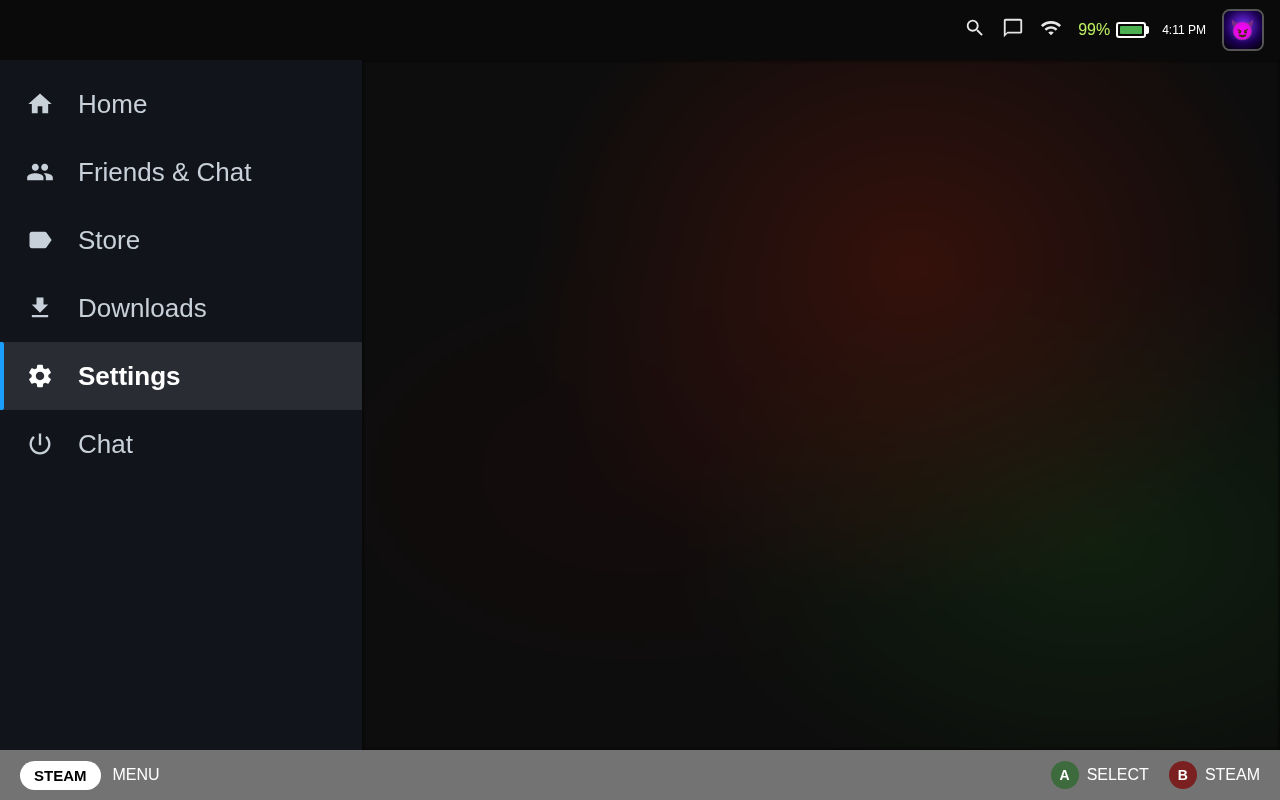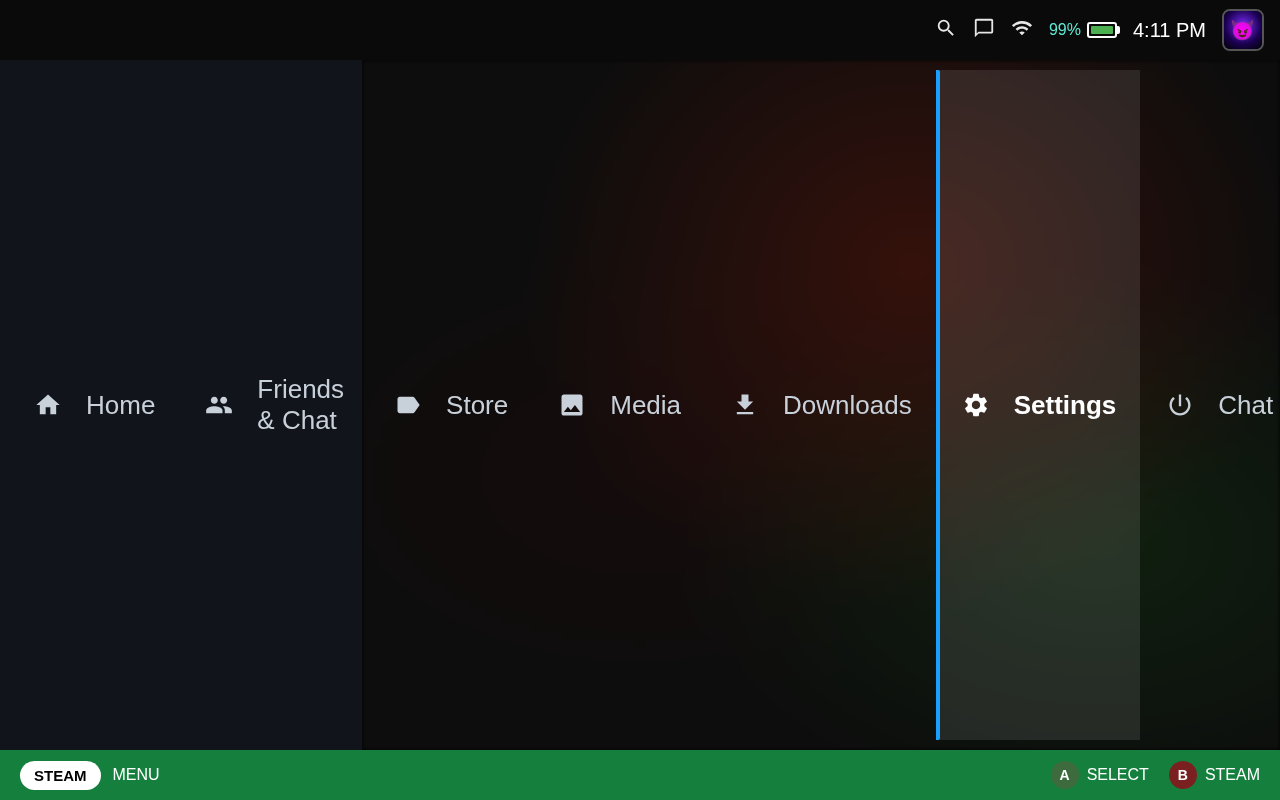--- a/index.html
+++ b/index.html
@@ -27,21 +27,21 @@
     }
     .topbar-icon {
       color: #fff;
       font-size: 20px;
       opacity: 0.9;
     }
     .battery-container {
       display: flex;
       align-items: center;
       gap: 6px;
-      color: #5eead4;
+      color: #bef264;
       font-size: 16px;
     }
     .battery-icon {
       display: inline-flex;
       align-items: center;
       position: relative;
     }
     .battery-body {
       width: 30px;
       height: 16px;
@@ -65,21 +65,21 @@
       position: absolute;
       left: 2px;
       top: 2px;
       bottom: 2px;
       width: calc(99% - 4px);
       background: #4caf50;
       border-radius: 1px;
     }
     .time-text {
       color: #fff;
-      font-size: 20px;
+      font-size: 12px;
       font-weight: 500;
     }
     .avatar-circle {
       width: 42px;
       height: 42px;
       border-radius: 8px;
       background: linear-gradient(135deg, #6a0dad, #1a1aff, #00bfff);
       display: flex;
       align-items: center;
       justify-content: center;
@@ -115,22 +115,22 @@
 
     
     #sidebar {
       position: absolute;
       top: 60px;
       left: 0;
       width: 362px;
       bottom: 50px;
       background: rgba(18, 22, 28, 0.97);
       display: flex;
-      flex-direction: row;
-      padding: 10px 8px;
+      flex-direction: column;
+      padding: 10px 0;
       z-index: 50;
     }
 
     .nav-item {
       display: flex;
       align-items: center;
       padding: 18px 24px;
       cursor: pointer;
       color: #c8d0da;
       font-size: 26px;
@@ -171,21 +171,21 @@
       width: 28px;
       height: 28px;
       fill: currentColor;
     }
 
     
     #bottombar {
       position: absolute;
       bottom: 0; left: 0; right: 0;
       height: 50px;
-      background: #15803d;
+      background: #737373;
       display: flex;
       align-items: center;
       justify-content: space-between;
       padding: 0 20px;
       z-index: 100;
     }
     .steam-btn {
       background: #fff;
       color: #000;
       font-size: 15px;
@@ -293,28 +293,20 @@
 
   <div class="nav-item">
     <span class="nav-icon">
       <svg class="icon-svg" viewBox="0 0 24 24">
         <path d="M17.63 5.84C17.27 5.33 16.67 5 16 5L5 5.01C3.9 5.01 3 5.9 3 7v10c0 1.1.9 1.99 2 1.99L16 19c.67 0 1.27-.33 1.63-.84L22 12l-4.37-6.16z"></path>
       </svg>
     </span>
     <span class="nav-label">Store</span>
   </div>
 
-  <div class="nav-item">
-    <span class="nav-icon">
-      <svg class="icon-svg" viewBox="0 0 24 24">
-        <path d="M21 19V5c0-1.1-.9-2-2-2H5c-1.1 0-2 .9-2 2v14c0 1.1.9 2 2 2h14c1.1 0 2-.9 2-2zM8.5 13.5l2.5 3.01L14.5 12l4.5 6H5l3.5-4.5z"></path>
-      </svg>
-    </span>
-    <span class="nav-label">Media</span>
-  </div>
 
   <div class="nav-item">
     <span class="nav-icon">
       <svg class="icon-svg" viewBox="0 0 24 24">
         <path d="M19 9h-4V3H9v6H5l7 7 7-7zM5 18v2h14v-2H5z"></path>
       </svg>
     </span>
     <span class="nav-label">Downloads</span>
   </div>
 

